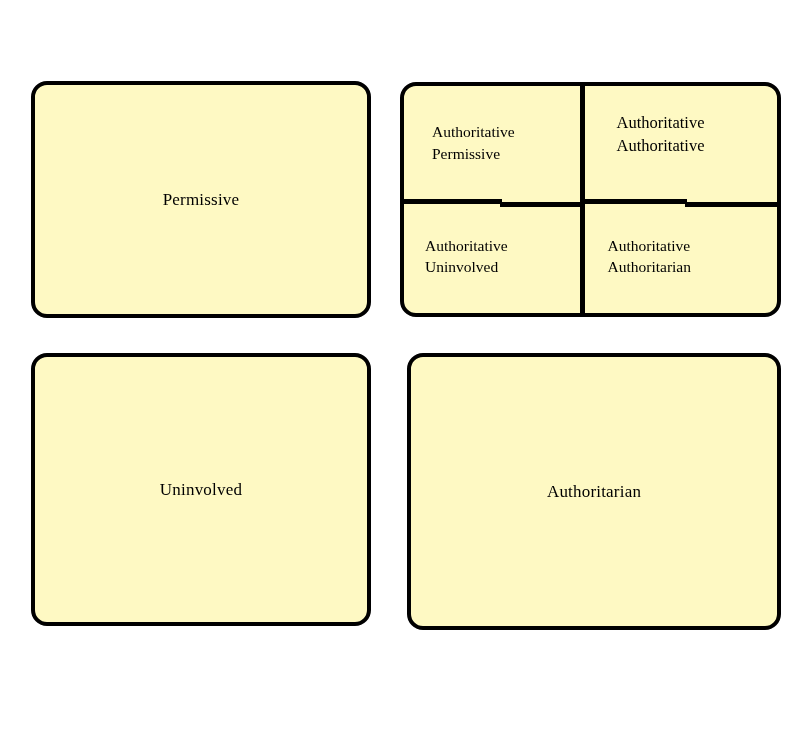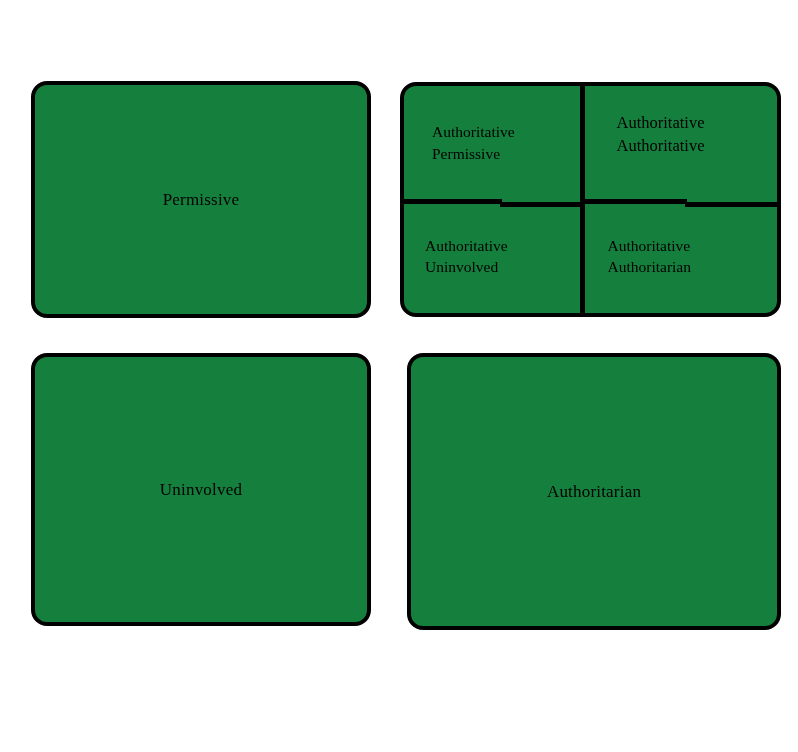--- a/index.html
+++ b/index.html
@@ -18,21 +18,21 @@
     width: 798px;
     height: 752px;
     background: #ffffff;
     overflow: hidden;
   }
 
   
   .style-box {
     position: absolute;
     box-sizing: border-box;
-    background: #15803d;
+    background: #fef9c3;
     border: 4px solid #000000;
     border-radius: 16px;
   }
 
   .box-label {
     position: absolute;
     left: 0;
     right: 0;
     top: 50%;
     transform: translateY(-50%);

